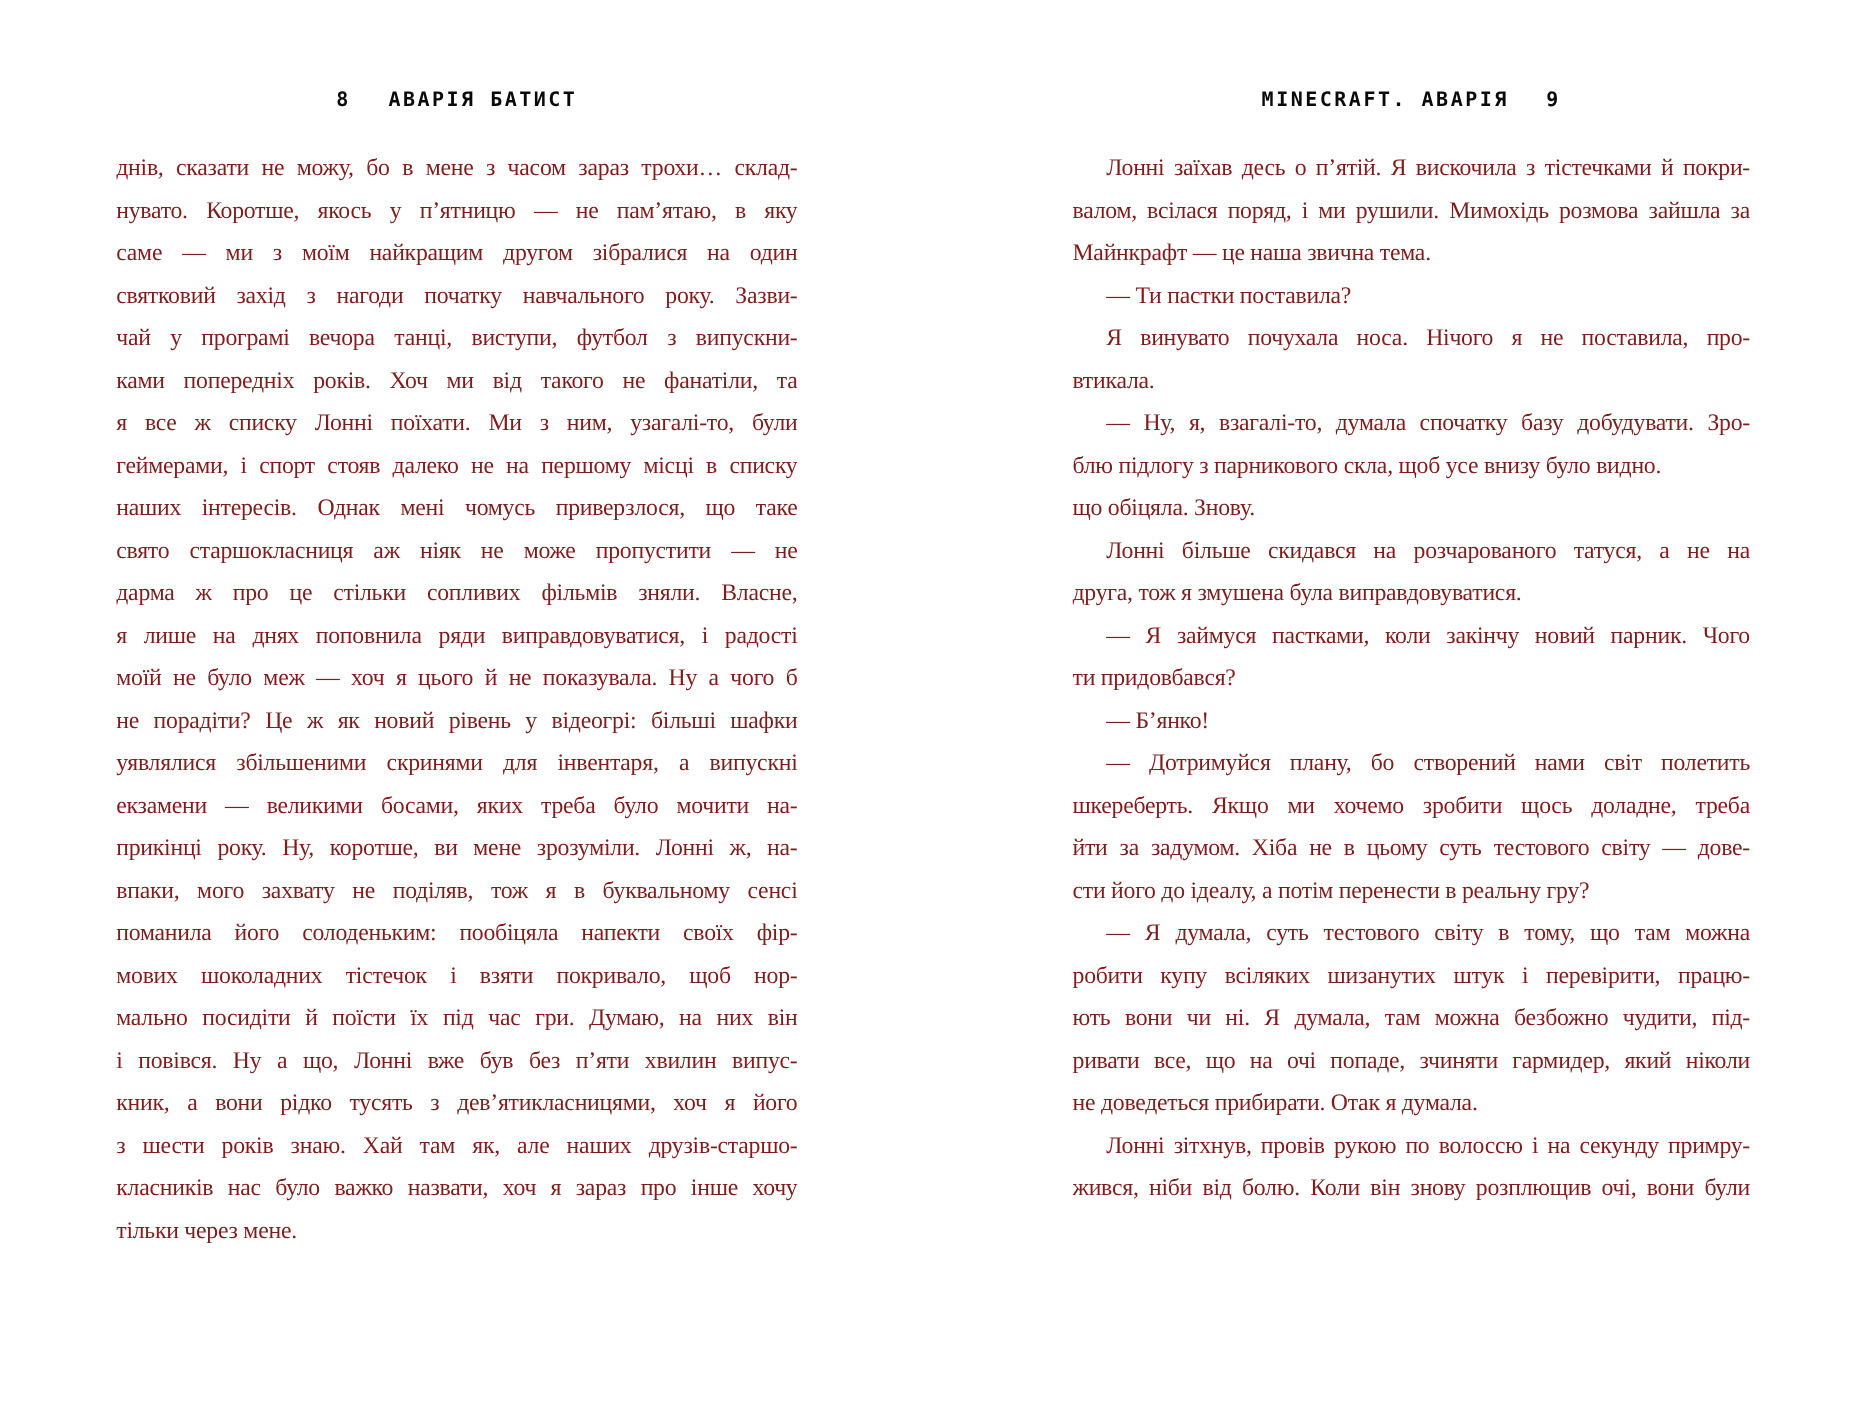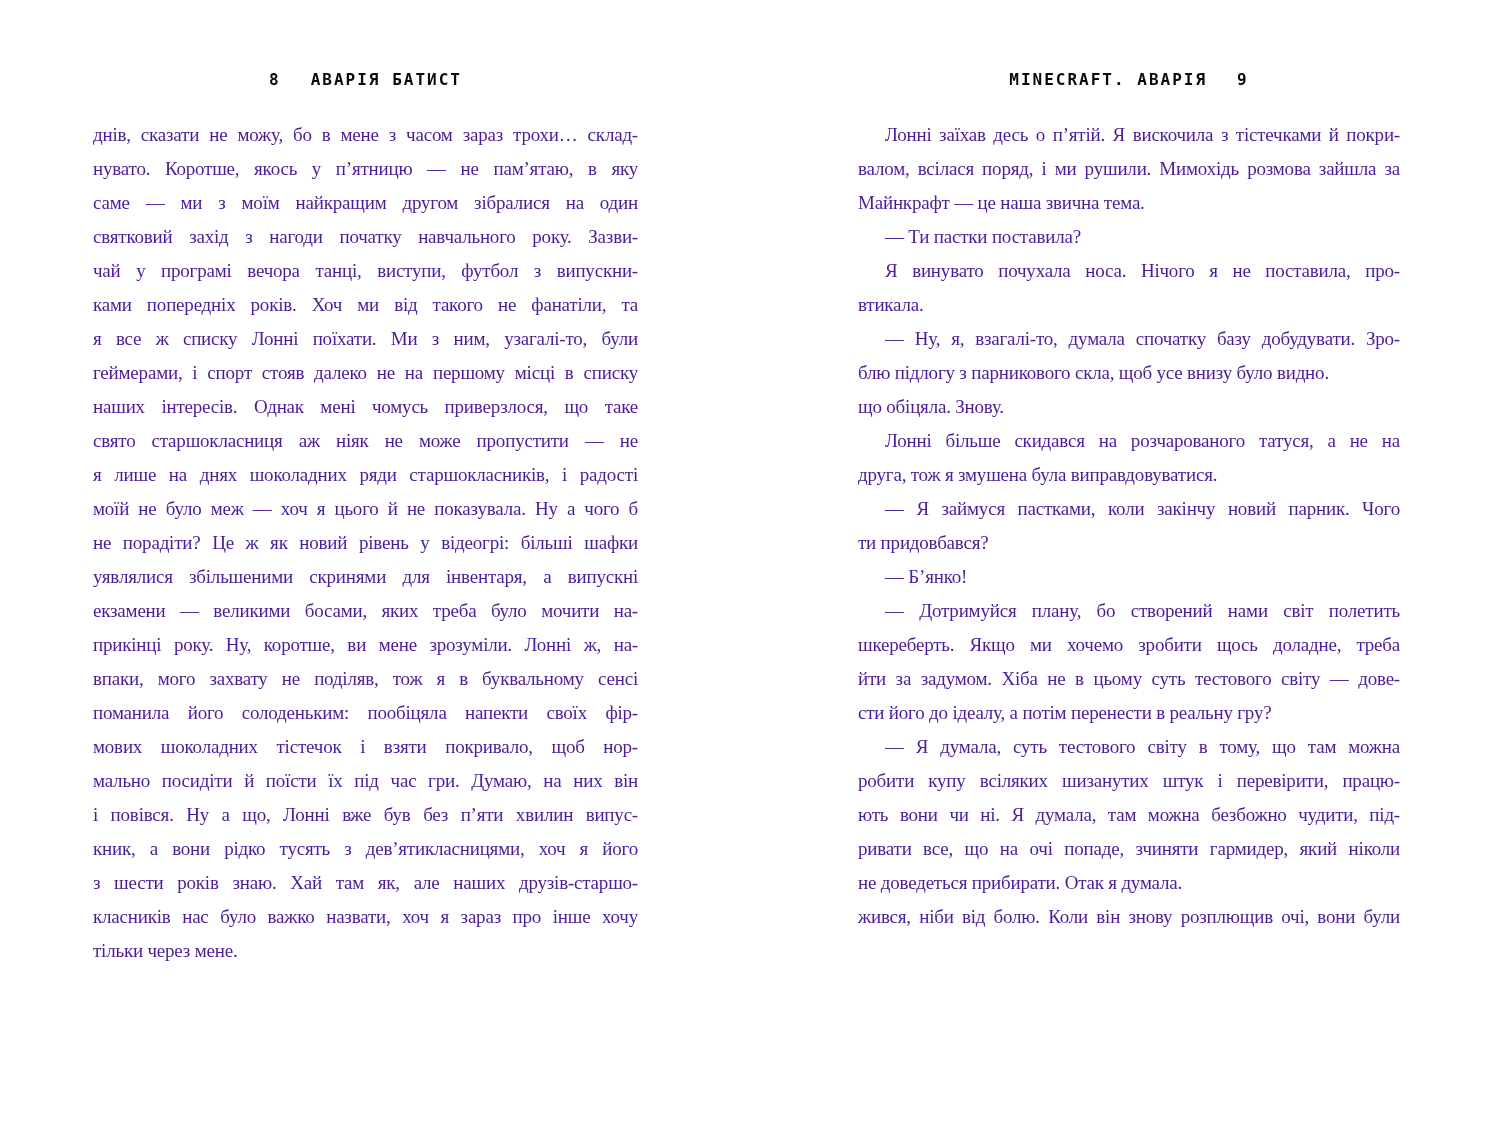--- a/index.html
+++ b/index.html
@@ -48,21 +48,21 @@
     right: 0;
   }
   .line {
     height: 34px;
     line-height: 34px;
     font-size: 19px;
     letter-spacing: -0.2px;
     text-align: justify;
     text-align-last: justify;
     overflow: hidden;
-    color: #4c1d95;
+    color: #7f1d1d;
   }
   .line.end    { text-align-last: left; }
   .line.indent { padding-left: 27px; }
 </style>
 </head>
 <body>
 
 <div id="spread">
 
   <div class="page" id="page-left">
@@ -74,21 +74,22 @@
         <div class="line">днів, сказати не можу, бо в мене з часом зараз трохи… склад-</div>
         <div class="line">нувато. Коротше, якось у п’ятницю — не пам’ятаю, в яку</div>
         <div class="line">саме — ми з моїм найкращим другом зібралися на один</div>
         <div class="line">святковий захід з нагоди початку навчального року. Зазви-</div>
         <div class="line">чай у програмі вечора танці, виступи, футбол з випускни-</div>
         <div class="line">ками попередніх років. Хоч ми від такого не фанатіли, та</div>
         <div class="line">я все ж списку Лонні поїхати. Ми з ним, узагалі-то, були</div>
         <div class="line">геймерами, і спорт стояв далеко не на першому місці в списку</div>
         <div class="line">наших інтересів. Однак мені чомусь приверзлося, що таке</div>
         <div class="line">свято старшокласниця аж ніяк не може пропустити — не</div>
-        <div class="line">я лише на днях шоколадних ряди старшокласників, і радості</div>
+        <div class="line">дарма ж про це стільки сопливих фільмів зняли. Власне,</div>
+        <div class="line">я лише на днях поповнила ряди виправдовуватися, і радості</div>
         <div class="line">моїй не було меж — хоч я цього й не показувала. Ну а чого б</div>
         <div class="line">не порадіти? Це ж як новий рівень у відеогрі: більші шафки</div>
         <div class="line">уявлялися збільшеними скринями для інвентаря, а випускні</div>
         <div class="line">екзамени — великими босами, яких треба було мочити на-</div>
         <div class="line">прикінці року. Ну, коротше, ви мене зрозуміли. Лонні ж, на-</div>
         <div class="line">впаки, мого захвату не поділяв, тож я в буквальному сенсі</div>
         <div class="line">поманила його солоденьким: пообіцяла напекти своїх фір-</div>
         <div class="line">мових шоколадних тістечок і взяти покривало, щоб нор-</div>
         <div class="line">мально посидіти й поїсти їх під час гри. Думаю, на них він</div>
         <div class="line">і повівся. Ну а що, Лонні вже був без п’яти хвилин випус-</div>
@@ -121,17 +122,18 @@
         <div class="line indent end">— Б’янко!</div>
         <div class="line indent">— Дотримуйся плану, бо створений нами світ полетить</div>
         <div class="line">шкереберть. Якщо ми хочемо зробити щось доладне, треба</div>
         <div class="line">йти за задумом. Хіба не в цьому суть тестового світу — дове-</div>
         <div class="line end">сти його до ідеалу, а потім перенести в реальну гру?</div>
         <div class="line indent">— Я думала, суть тестового світу в тому, що там можна</div>
         <div class="line">робити купу всіляких шизанутих штук і перевірити, працю-</div>
         <div class="line">ють вони чи ні. Я думала, там можна безбожно чудити, під-</div>
         <div class="line">ривати все, що на очі попаде, зчиняти гармидер, який ніколи</div>
         <div class="line end">не доведеться прибирати. Отак я думала.</div>
+        <div class="line indent">Лонні зітхнув, провів рукою по волоссю і на секунду примру-</div>
         <div class="line">жився, ніби від болю. Коли він знову розплющив очі, вони були</div>
       </div>
   </div>
 
 </div>
 
 </body></html>

